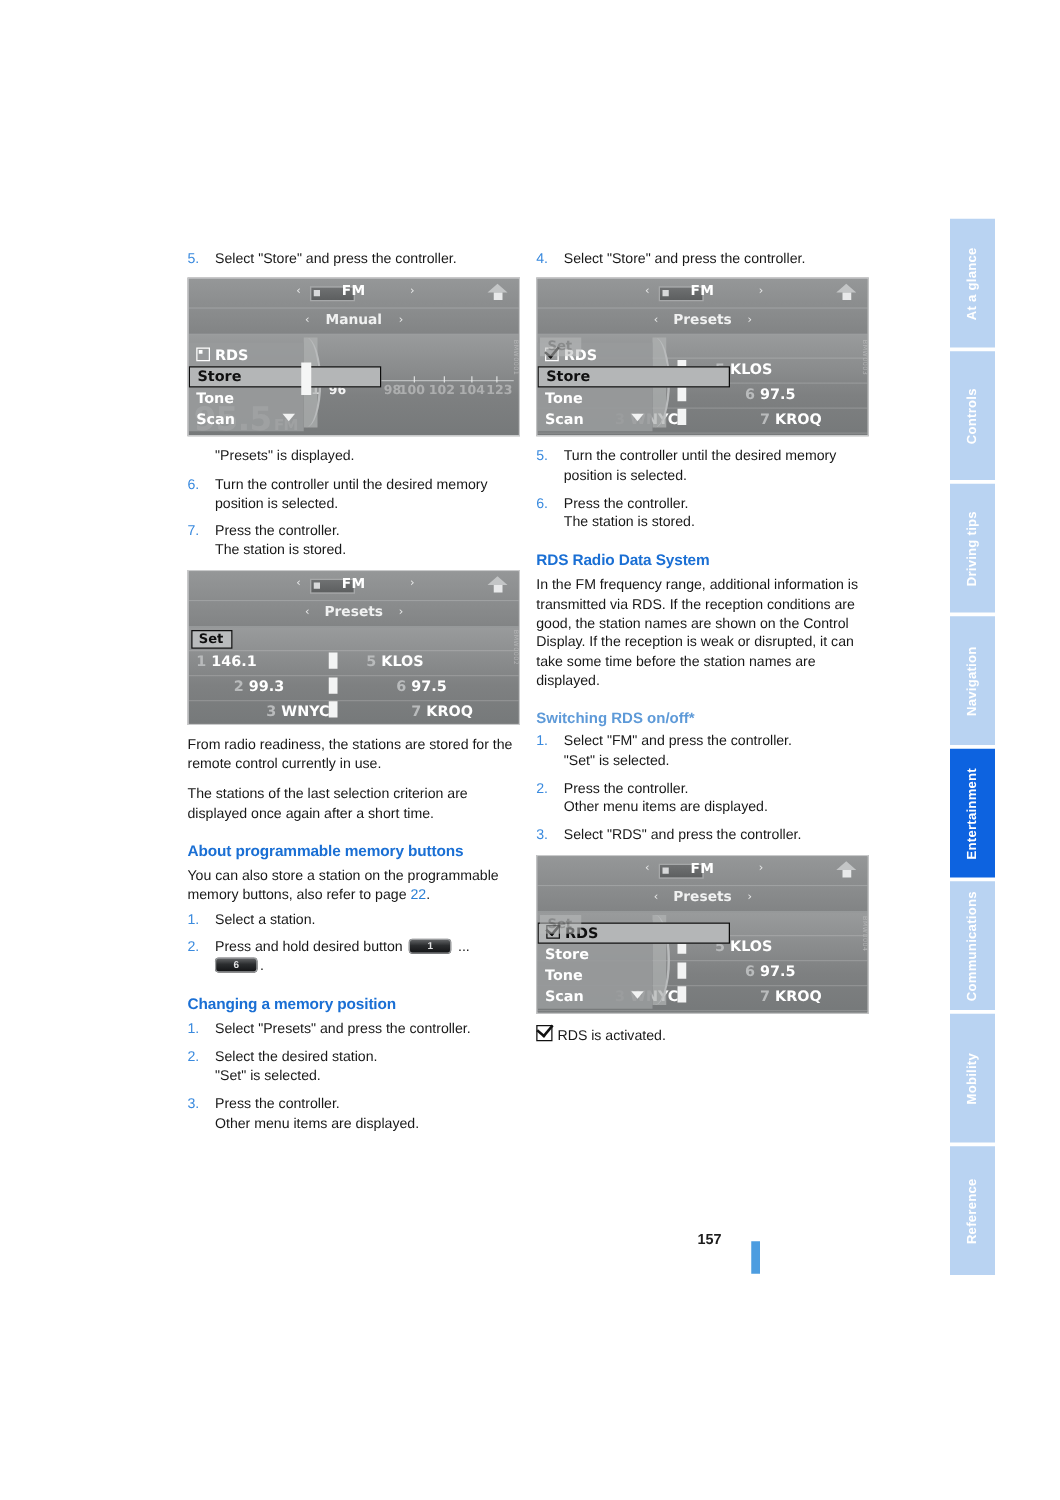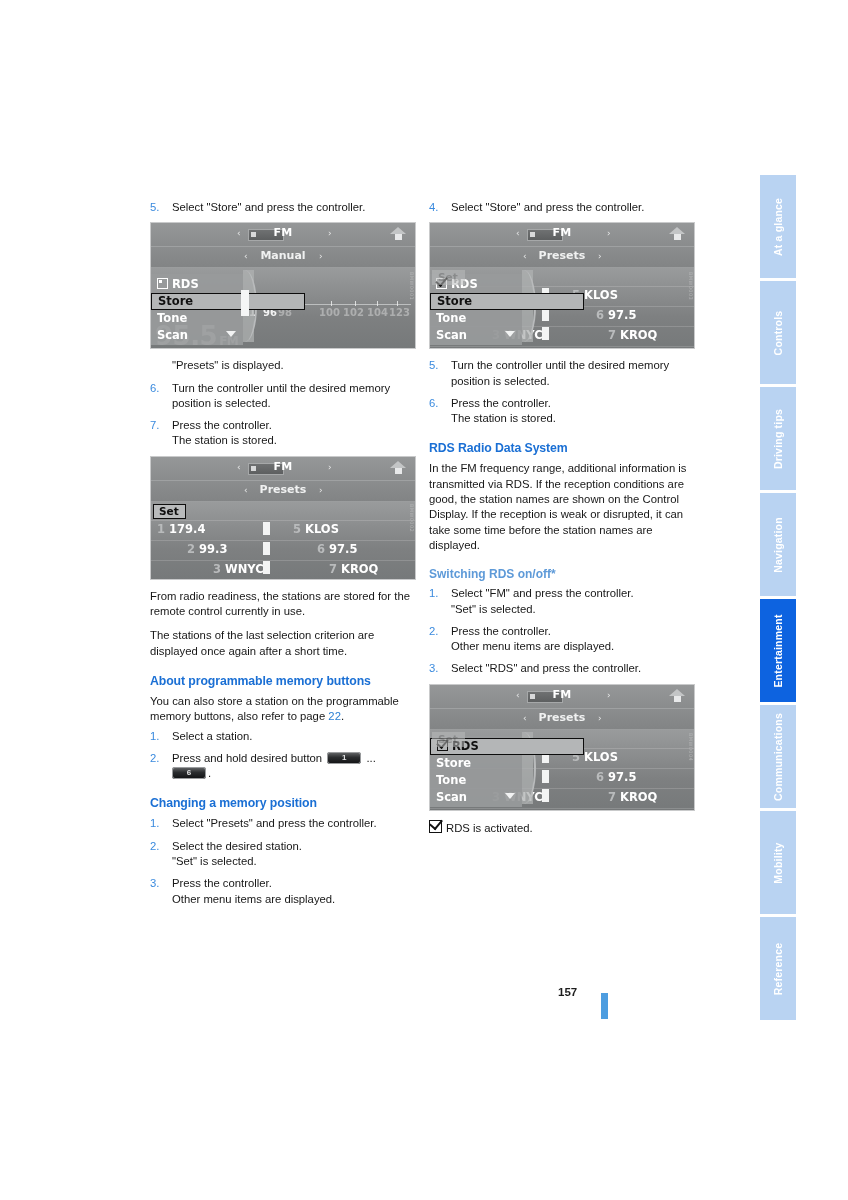--- a/index.html
+++ b/index.html
@@ -482,21 +482,21 @@
         <div class="tuner">
           <div class="axis"></div>
           <i class="tick dot" style="left:24px"></i>
           <i class="tick dot" style="left:54px"></i>
           <i class="tick" style="left:84px"></i>
           <i class="tick" style="left:108px"></i>
           <i class="tick" style="left:130px"></i>
           <i class="tick" style="left:150px"></i>
           <span class="lbl" style="left:2px">1</span>
           <span class="lbl" style="left:16px">96</span>
-          <span class="lbl dim" style="left:31px">98</span>
+          <span class="lbl dim" style="left:60px">98</span>
           <span class="lbl dim" style="left:72px">100</span>
           <span class="lbl dim" style="left:96px">102</span>
           <span class="lbl dim" style="left:120px">104</span>
           <span class="lbl dim" style="left:142px">123</span>
         </div>
         <div class="needle"></div>
 
         <div class="bigfreq"><span>95.5</span><span class="unit">FM</span></div>
 
         <div class="menu-scroll"></div>
@@ -538,21 +538,21 @@
       </div>
       <div class="scr-sub">
         <span class="arrL">‹</span>
         <div class="center">Presets</div>
         <span class="arrR">›</span>
       </div>
       <div class="scr-body">
         <div class="setbox">Set</div>
         <div class="presets">
           <div class="row">
-            <span class="l" style="left:6px"><span class="idx">1</span> <span>179.4</span></span>
+            <span class="l" style="left:6px"><span class="idx">1</span> <span>146.1</span></span>
             <span class="r" style="left:142px"><span class="idx">5</span> <span>KLOS</span></span>
           </div>
           <div class="row">
             <span class="l" style="left:36px"><span class="idx">2</span> <span>99.3</span></span>
             <span class="r" style="left:166px"><span class="idx">6</span> <span>97.5</span></span>
           </div>
           <div class="row">
             <span class="l" style="left:62px"><span class="idx">3</span> <span>WNYC</span></span>
             <span class="r" style="left:178px"><span class="idx">7</span> <span>KROQ</span></span>
           </div>

